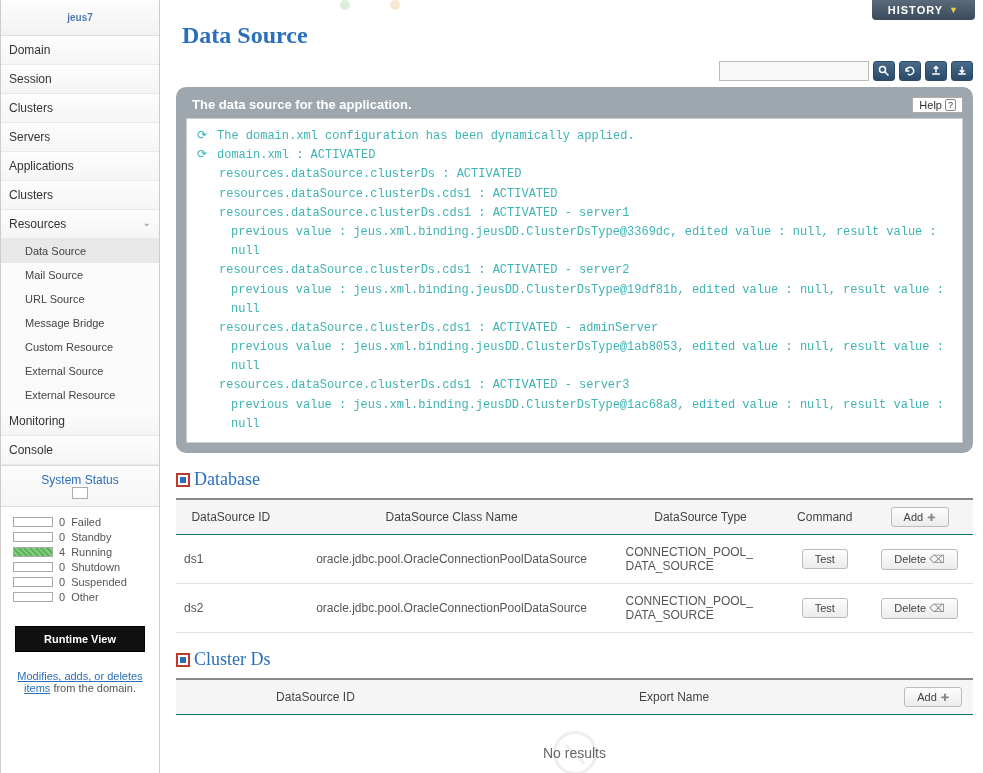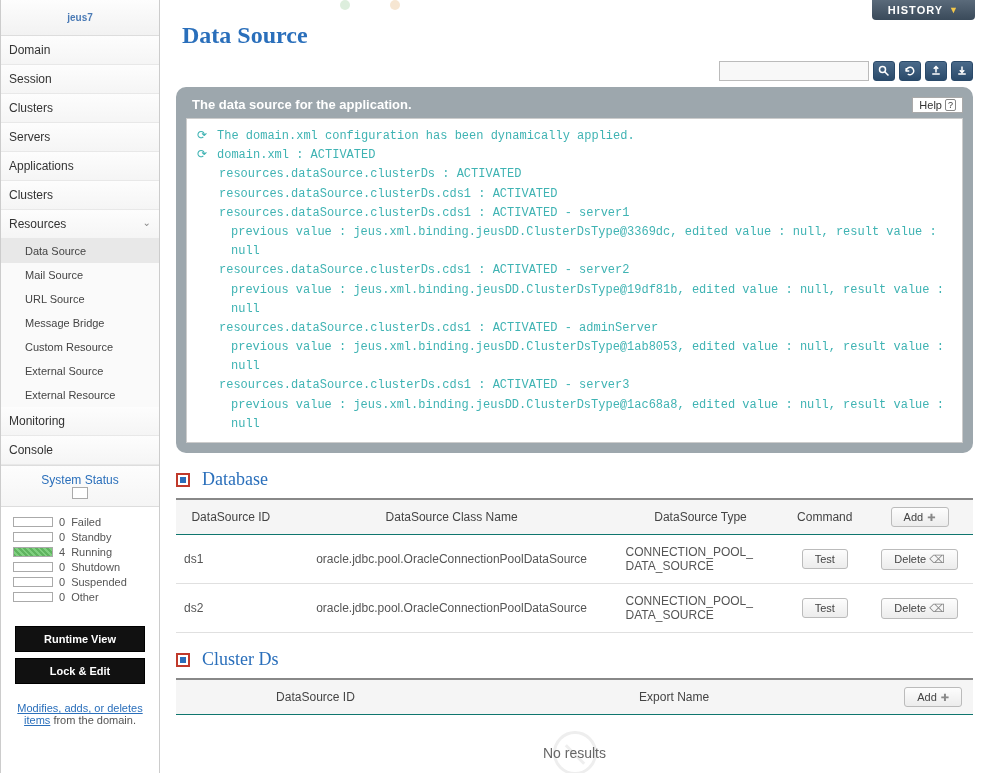--- a/index.html
+++ b/index.html
@@ -48,21 +48,21 @@
 .info-box-title { color: #fff; font-size: 13px; font-weight: bold; margin-bottom: 6px; padding-left: 6px; }
 .help-btn { position: absolute; top: 10px; right: 10px; background: #fff; border: 1px solid #aaa; padding: 1px 6px; font-size: 11px; cursor: pointer; display: flex; align-items: center; gap: 3px; }
 .help-btn .q { border: 1px solid #888; border-radius: 2px; padding: 0 2px; font-size: 9px; }
 .log-panel { background: #fff; border: 1px solid #ccc; padding: 8px 10px; font-family: "Courier New", monospace; font-size: 12px; color: #3fb3b3; line-height: 1.6; }
 .log-line { display: flex; align-items: flex-start; gap: 6px; }
 .log-icon { width: 14px; flex-shrink: 0; color: #3fb3b3; }
 .log-indent { display: block; padding-left: 22px; }
 .log-indent2 { display: block; padding-left: 34px; }
 
 
-.section-header { display: flex; align-items: center; gap: 12px; margin: 16px 0 8px 0; }
+.section-header { display: flex; align-items: center; gap: 4px; margin: 16px 0 8px 0; }
 .section-marker { width: 14px; height: 14px; border: 2px solid #c0392b; background: #fff; position: relative; }
 .section-marker::after { content: ''; position: absolute; top: 2px; left: 2px; width: 6px; height: 6px; background: #2a6fbb; }
 .section-title { font-size: 18px; color: #2a6fbb; font-family: Georgia, serif; }
 
 
 table { width: 100%; border-collapse: collapse; }
 th { background: #f5f5f5; border-top: 2px solid #888; border-bottom: 1px solid #0f766e; padding: 7px 8px; font-weight: normal; color: #444; font-size: 12px; }
 td { border-bottom: 1px solid #e0e0e0; padding: 10px 8px; color: #555; font-size: 12px; }
 .tbl-btn { background: linear-gradient(#fdfdfd,#ececec); border: 1px solid #bbb; border-radius: 3px; padding: 3px 12px; font-size: 11px; cursor: pointer; color: #444; }
 .add-btn { display: inline-flex; align-items: center; gap: 4px; }
@@ -137,21 +137,20 @@
       </div>
     <div class="status-row">
         <span class="status-bar"></span>
         <span>0</span>
         <span>Other</span>
       </div>
   </div>
 
   <div style="padding: 8px 0;">
     <button class="btn-black">Runtime View</button>
-    <button class="btn-black">Lock &amp; Edit</button>
   </div>
   <div class="sidebar-footer-text">
     <a href="#">Modifies, adds, or deletes items</a><span> from the domain.</span>
   </div>
 </div>
 
 <div class="main">
   <div class="top-dots">
     <span class="dot g"></span>
     <span class="dot o"></span>

